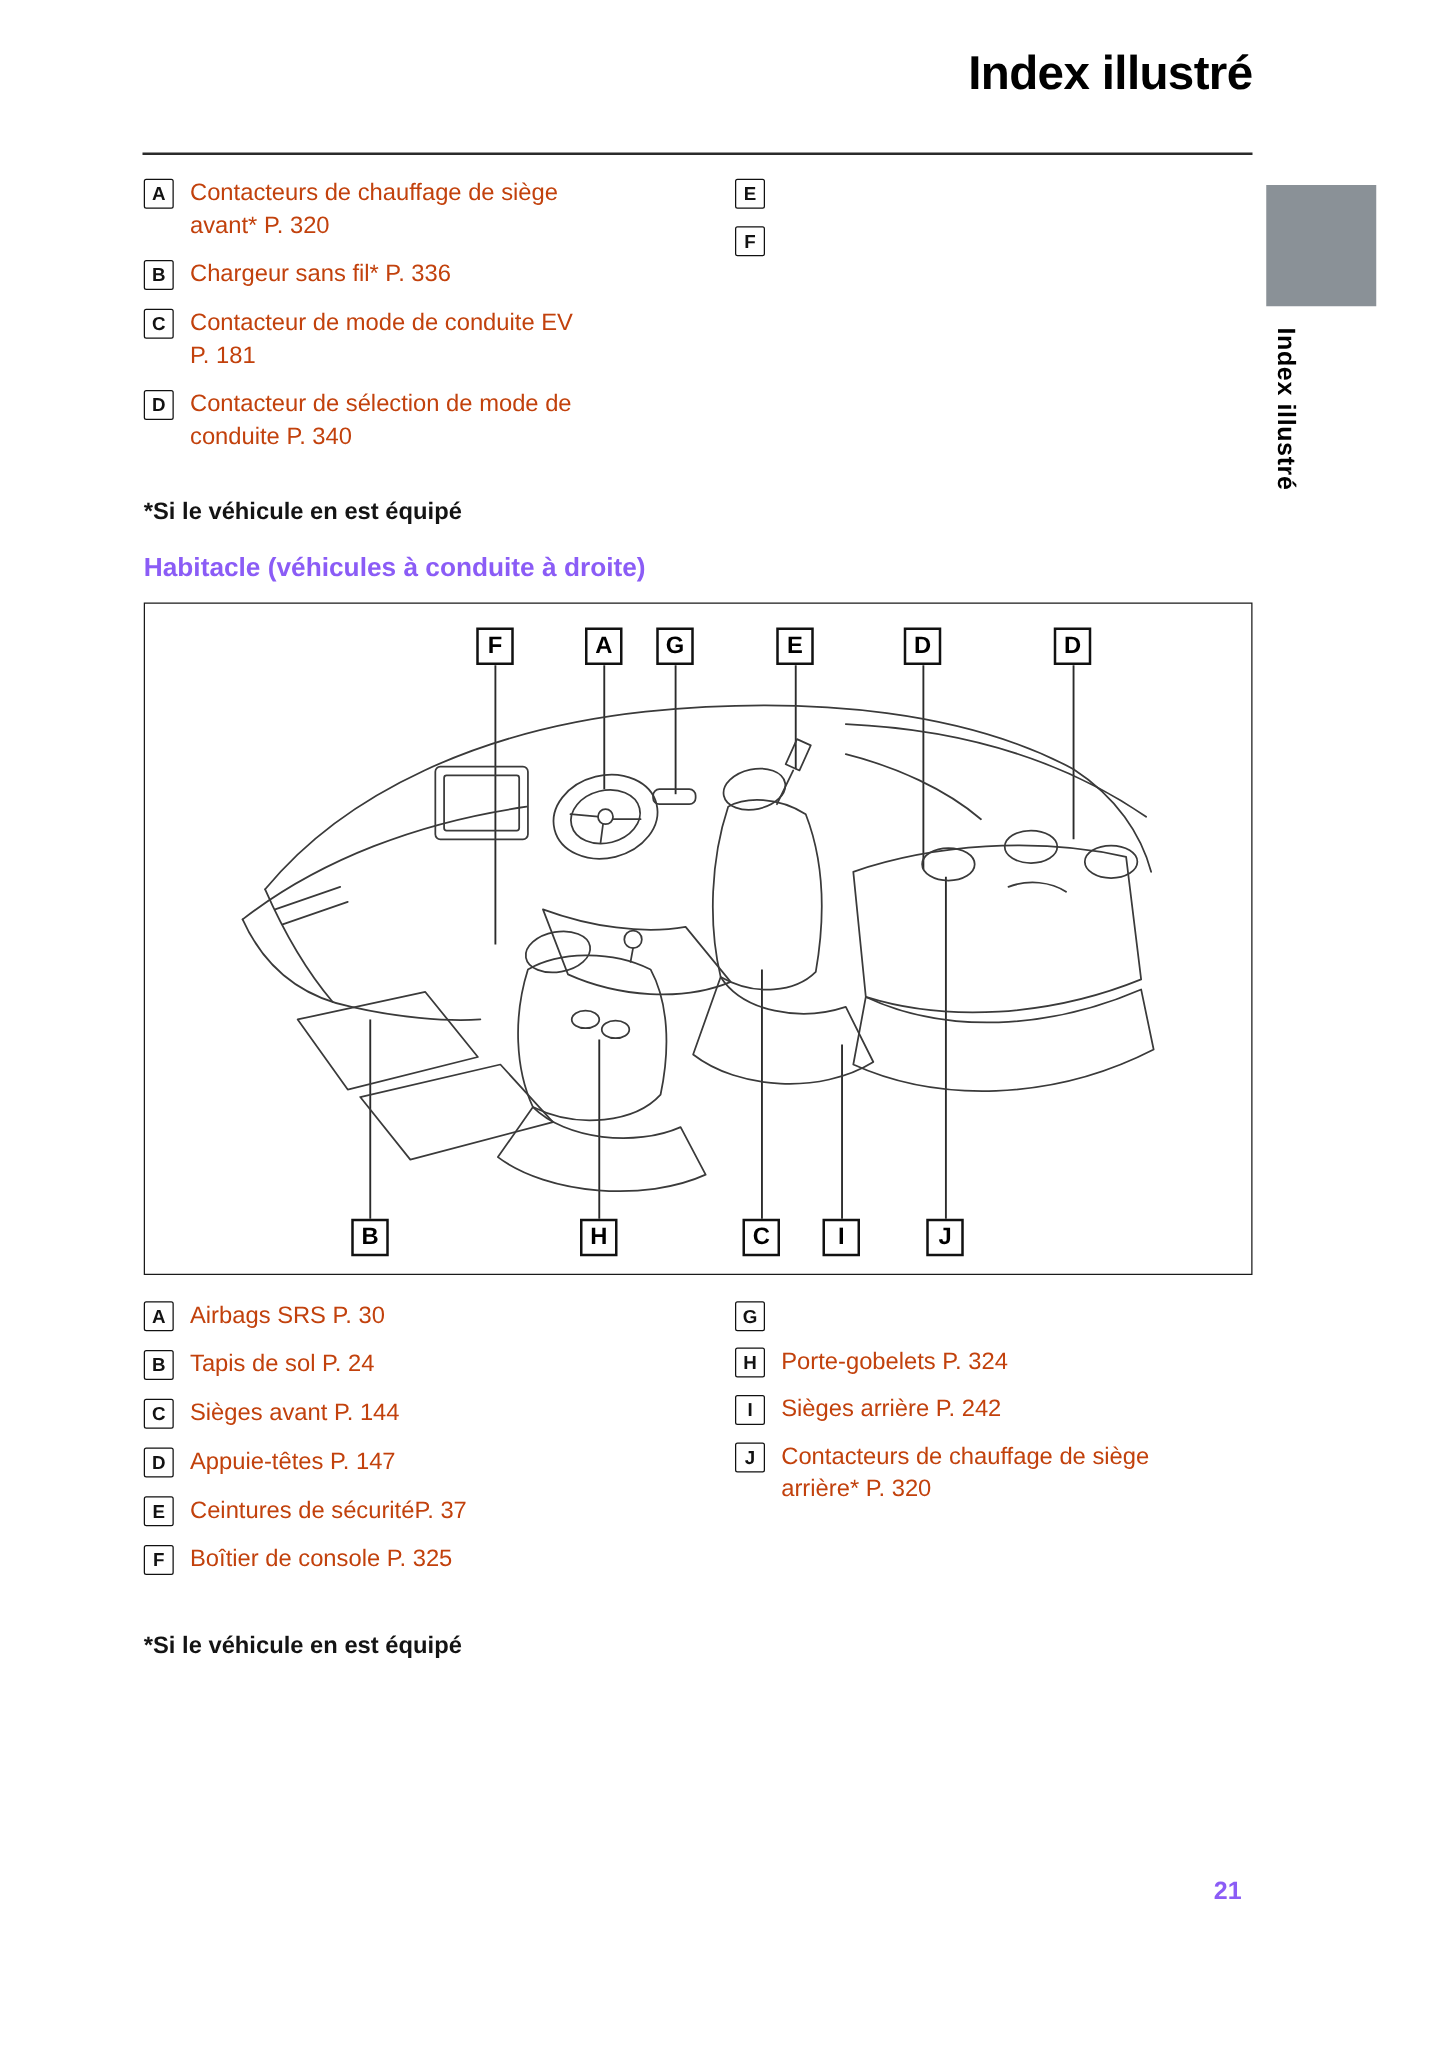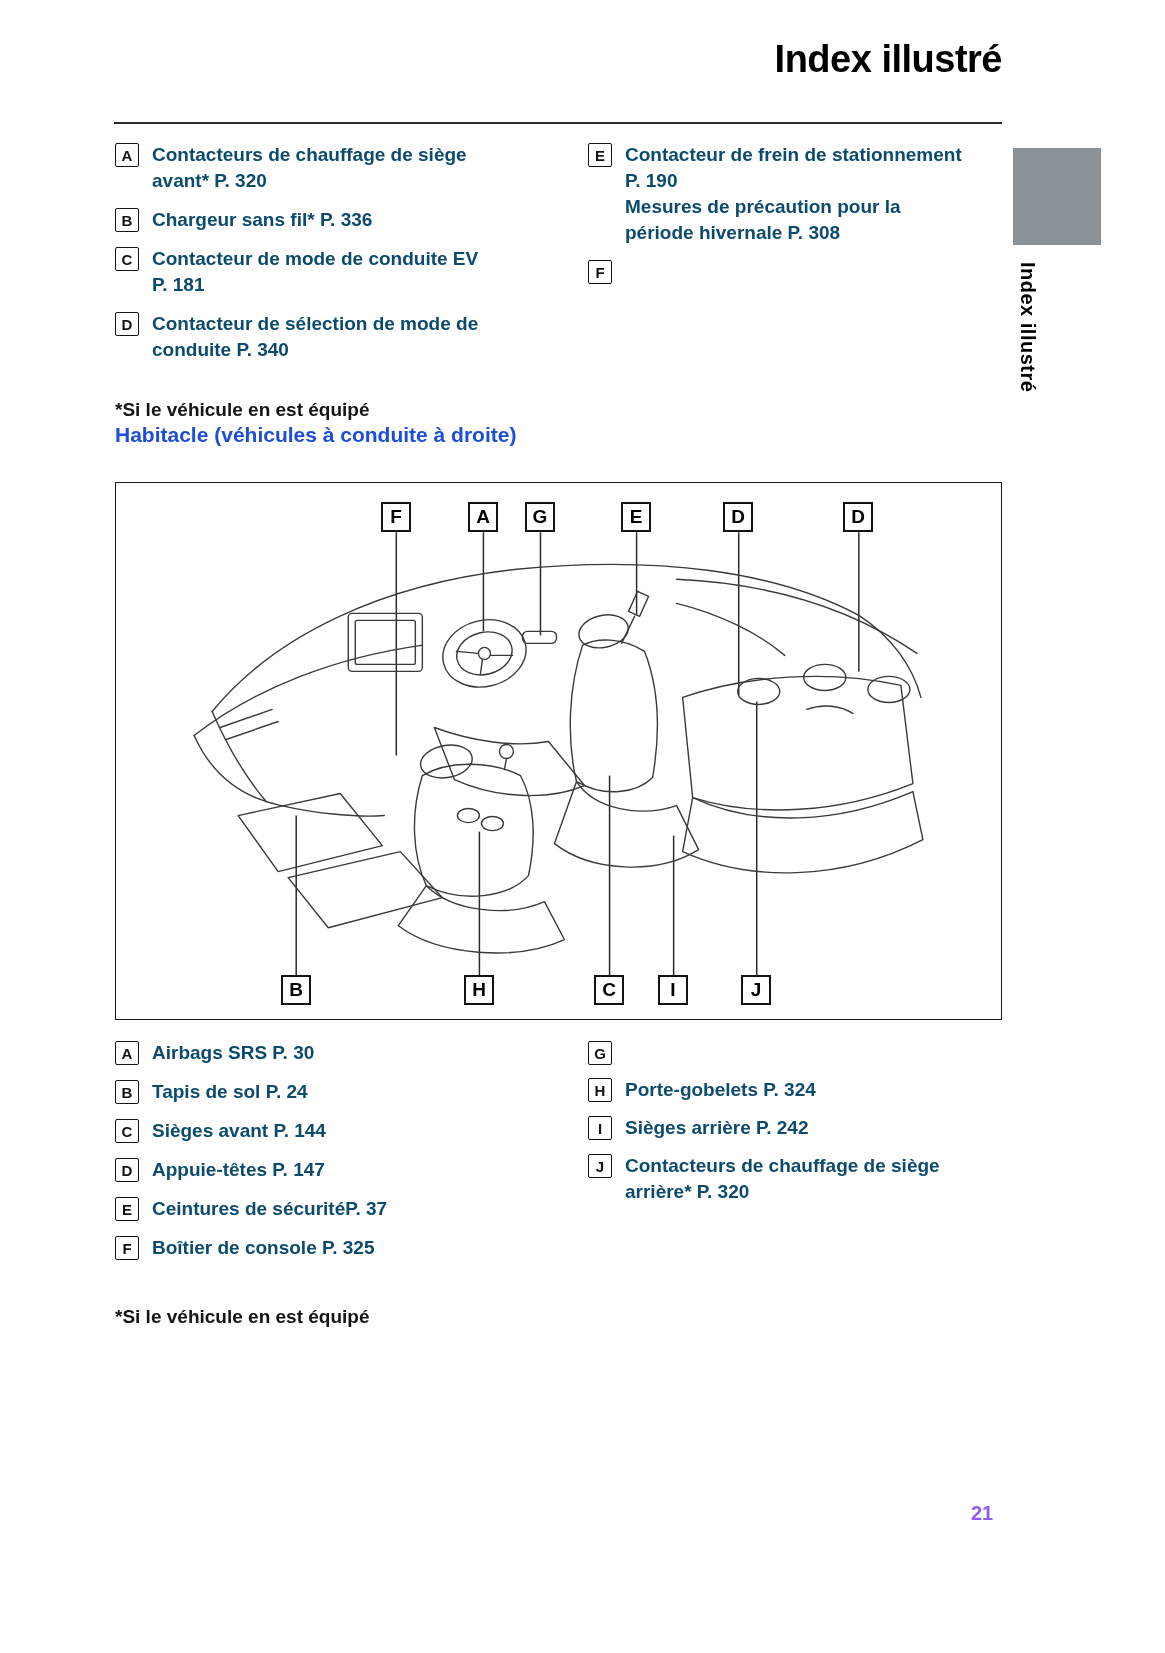--- a/index.html
+++ b/index.html
@@ -18,30 +18,30 @@
     position:absolute; left:1016px; top:262px; writing-mode:vertical-rl;
     font-size:20px; font-weight:bold; letter-spacing:0.5px; color:#000;
   }
   .legend { position:absolute; }
   .legend .item { display:flex; align-items:flex-start; margin-bottom:13px; }
   .keybox {
     flex:0 0 auto; width:24px; height:24px; border:1.6px solid #111; border-radius:2px;
     display:flex; align-items:center; justify-content:center;
     font-size:15px; font-weight:bold; margin-right:13px; margin-top:1px; background:#fff;
   }
-  .itext { font-size:19px; line-height:26px; font-weight:700; white-space:pre-line; color:#0c4a6e; }
+  .itext { font-size:19px; line-height:26px; font-weight:400; white-space:pre-line; color:#c2410c; }
   #legend-top-left   { left:115px; top:142px; width:420px; }
   #legend-top-right  { left:588px; top:142px; width:435px; }
   #legend-bot-left   { left:115px; top:1040px; width:430px; }
   #legend-bot-right  { left:588px; top:1040px; width:445px; }
   #legend-bot-right .item { margin-bottom:12px; }
   .footnote { position:absolute; left:115px; font-size:19px; font-weight:600; color:#141414;margin-top:14px; }
   #footnote-top { top:385px; }
   #footnote-bottom { top:1292px; }
-  .section-heading { position:absolute; left:115px; top:423px; font-size:21px; font-weight:bold; color:#1d4ed8; }
+  .section-heading { position:absolute; left:115px; top:443px; font-size:21px; font-weight:bold; color:#8b5cf6; }
   .figure {
     position:absolute; left:115px; top:482px; width:887px; height:538px;
     border:1.5px solid #1a1a1a; background:#fff;
   }
   .figure svg { position:absolute; left:0; top:0; width:100%; height:100%; }
   .callout {
     position:absolute; width:30px; height:30px; border:2px solid #111; background:#fff;
     display:flex; align-items:center; justify-content:center;
     font-size:19px; font-weight:bold; color:#000;
   }
@@ -75,26 +75,20 @@
     <div class="item">
       <span class="keybox">D</span>
       <span class="itext">Contacteur de sélection de mode de
 conduite P. 340</span>
     </div>
   </div>
 
   <div class="legend" id="legend-top-right">
     <div class="item">
       <span class="keybox">E</span>
-      <div>
-        <div class="itext">Contacteur de frein de stationnement
-P. 190</div>
-        <div class="itext">Mesures de précaution pour la
-période hivernale P. 308</div>
-      </div>
     </div>
     <div class="item">
       <span class="keybox">F</span>
     </div>
   </div>
 
   <div class="footnote" id="footnote-top">*Si le véhicule en est équipé</div>
 
   <div class="section-heading">Habitacle (véhicules à conduite à droite)</div>
 

